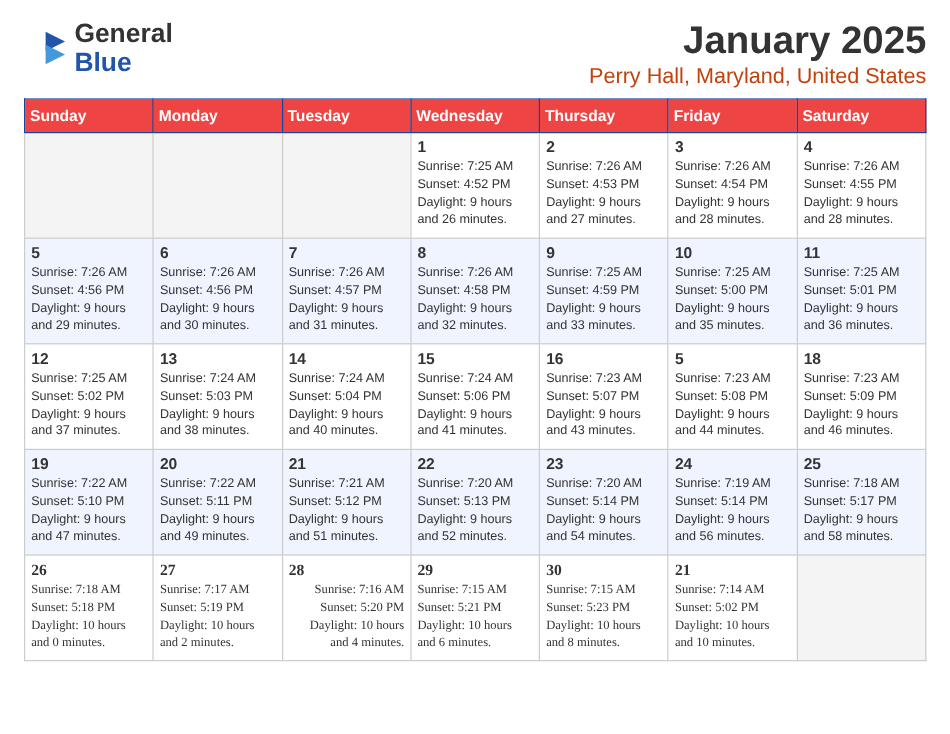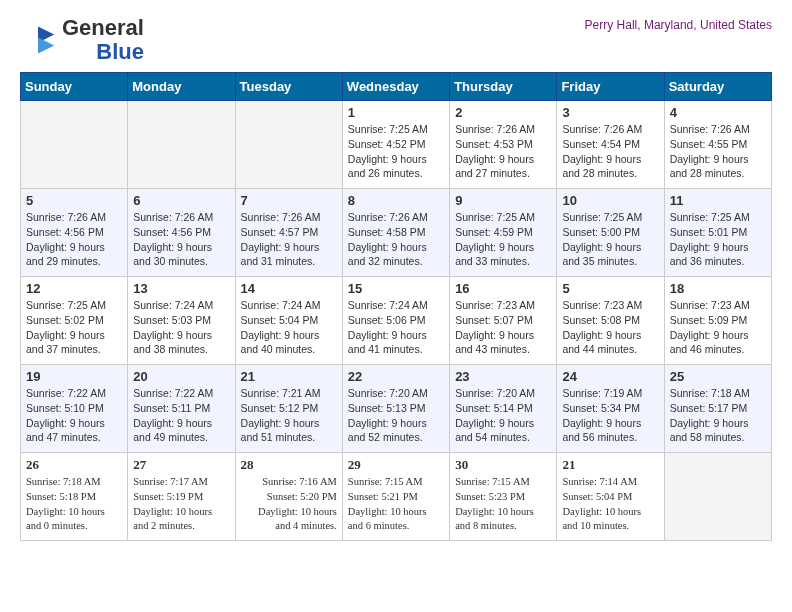--- a/index.html
+++ b/index.html
@@ -13,21 +13,20 @@
     .header {
       display: flex;
       justify-content: space-between;
       align-items: flex-start;
       margin-bottom: 8px;
     }
     .logo {
       display: flex;
       align-items: center;
       gap: 6px;
-      text-align: right;
     }
     .logo-text {
       font-size: 22px;
       font-weight: bold;
       line-height: 1.1;
     }
     .logo-text .general { color: #333; }
     .logo-text .blue { color: #2255aa; }
     .logo-icon {
       width: 36px;
@@ -36,32 +35,32 @@
     .title-block {
       text-align: right;
     }
     .month-title {
       font-size: 32px;
       font-weight: bold;
       color: #333;
       line-height: 1.1;
     }
     .location {
-      font-size: 12px;
-      color: #701a75;
+      font-size: 18px;
+      color: #c2410c;
       margin-top: 2px;
     }
     .calendar {
       width: 100%;
       border-collapse: collapse;
       border: 1px solid #ccc;
       table-layout: fixed;
     }
     .calendar th {
-      background: #0369a1;
+      background: #ef4444;
       color: #fff;
       font-size: 13px;
       font-weight: bold;
       padding: 6px 4px;
       text-align: left;
       border: 1px solid #1a4499;
     }
     .calendar td {
       vertical-align: top;
       border: 1px solid #ccc;
@@ -111,20 +110,21 @@
 
       <polygon points="20,5 38,14 20,23 20,5" fill="#2255aa"></polygon>
       <polygon points="20,17 38,26 20,35 20,17" fill="#4499dd"></polygon>
     </svg>
     <div class="logo-text">
       <span class="general">General</span><br>
       <span class="blue">Blue</span>
     </div>
   </div>
   <div class="title-block">
+    <div class="month-title">January 2025</div>
     <div class="location">Perry Hall, Maryland, United States</div>
   </div>
 </div>
 
 <table class="calendar">
   <thead>
     <tr>
     <th>Sunday</th>
         <th>Monday</th>
         <th>Tuesday</th>
@@ -302,21 +302,21 @@
         <td>
           <div class="day-num">23</div>
           <div class="day-info" style="white-space: pre-line;">Sunrise: 7:20 AM
 Sunset: 5:14 PM
 Daylight: 9 hours
 and 54 minutes.</div>
         </td>
         <td>
           <div class="day-num">24</div>
           <div class="day-info" style="white-space: pre-line;">Sunrise: 7:19 AM
-Sunset: 5:34 PM
+Sunset: 5:14 PM
 Daylight: 9 hours
 and 56 minutes.</div>
         </td>
         <td>
           <div class="day-num">25</div>
           <div class="day-info" style="white-space: pre-line;">Sunrise: 7:18 AM
 Sunset: 5:17 PM
 Daylight: 9 hours
 and 58 minutes.</div>
         </td>
@@ -353,20 +353,20 @@
         <td>
           <div class="day-num">30</div>
           <div class="day-info" style="white-space: pre-line;">Sunrise: 7:15 AM
 Sunset: 5:23 PM
 Daylight: 10 hours
 and 8 minutes.</div>
         </td>
         <td>
           <div class="day-num">21</div>
           <div class="day-info" style="white-space: pre-line;">Sunrise: 7:14 AM
-Sunset: 5:04 PM
+Sunset: 5:02 PM
 Daylight: 10 hours
 and 10 minutes.</div>
         </td>
         <td class="empty"></td>
       </tr>
     </tbody>
 </table>
 
 </body></html>

